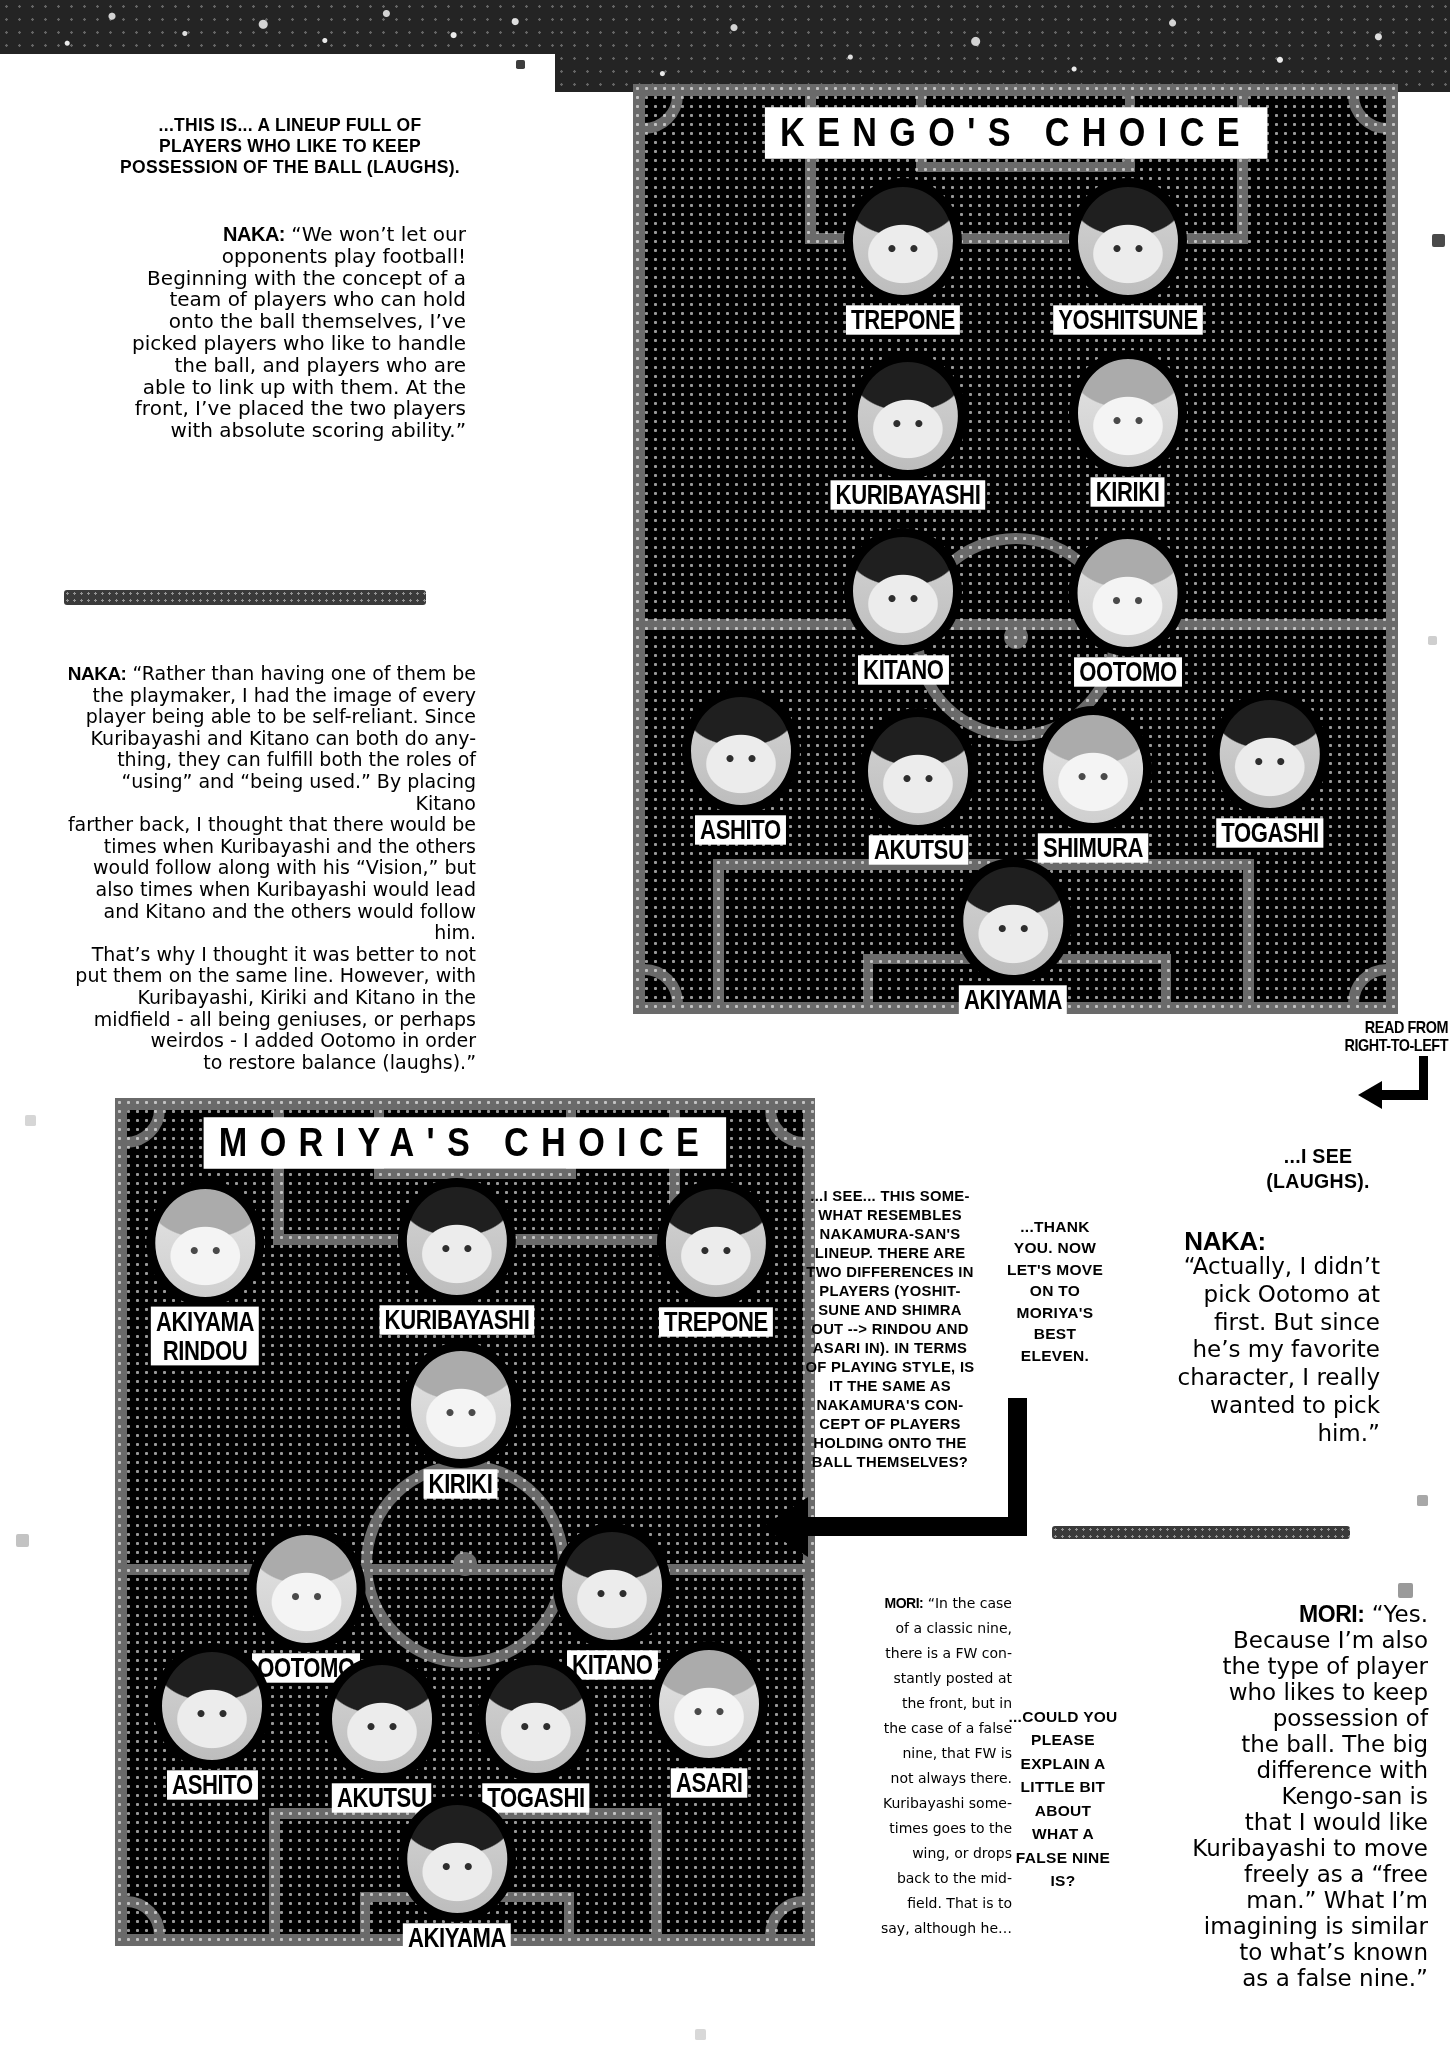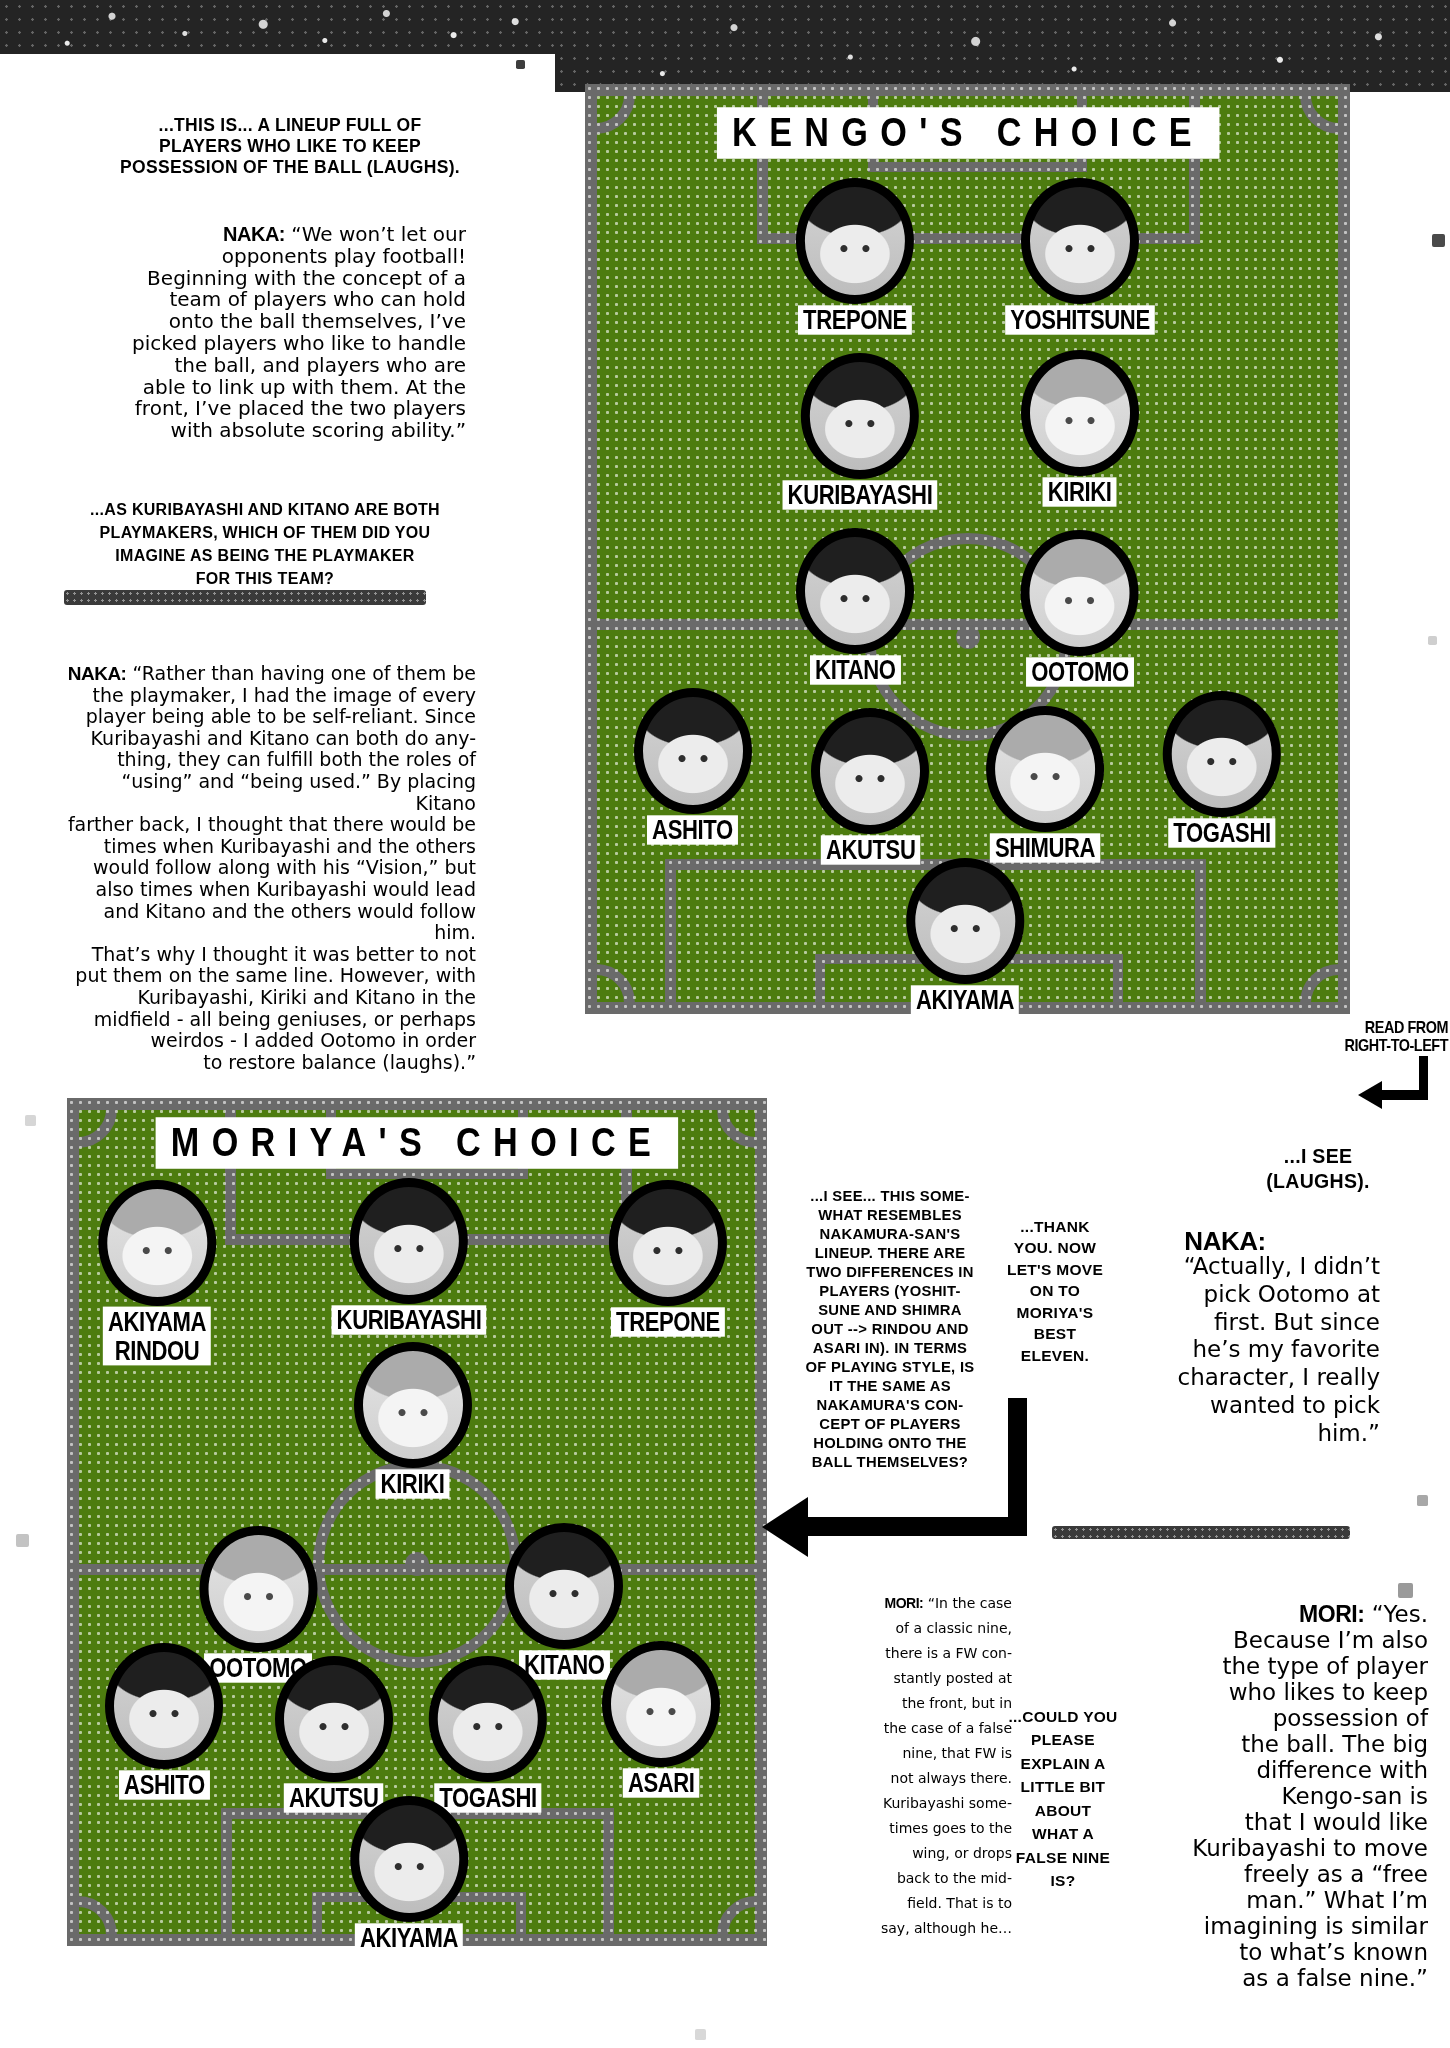--- a/index.html
+++ b/index.html
@@ -49,21 +49,21 @@
   .naka2-label{left:1145px; top:1200px; width:160px; font-size:26px;}
   .naka2-quote{left:1075px; top:1230px; width:305px; font-size:23px; line-height:27.8px;}
   .mori-left{left:782px; top:1577px; width:230px; font-size:14px; line-height:25px;}
   .couldyou{left:998px; top:1689px; width:130px; font-size:15.5px; line-height:23.5px; font-weight:700;}
   .mori-right{left:1128px; top:1578px; width:300px; font-size:23px; line-height:26px;}
   .divider{position:absolute; background-color:var(--divider); border-radius:3px;
     background-image:radial-gradient(rgba(255,255,255,.45) 1px, transparent 1.4px); background-size:7px 7px;}
   .divider.d1{left:64px; top:590px; width:362px; height:15px;}
   .divider.d2{left:1052px; top:1526px; width:298px; height:13px;}
   
-  .field{position:absolute; background:#4d7c0f;}
+  .field{position:absolute; background:#000000;margin-left:48px;}
   .field.kengo{left:585px; top:84px; width:765px; height:930px;}
   .field.moriya{left:67px; top:1098px; width:700px; height:848px;}
   .lines{position:absolute; inset:0; overflow:hidden;}
   .lines > div{position:absolute; border-color:var(--field-line);}
   .outer{inset:0; border:12px solid var(--field-line);}
   .box-top-outer{border-style:solid; border-width:0 11px 11px 11px; top:0; height:16%; left:22.5%; width:55%;}
   .box-top-inner{border-style:solid; border-width:0 10px 10px 10px; top:0; height:8.4%; left:37%; width:26%;}
   .mid-line{left:0; width:100%; height:11px; background:var(--field-line);}
   .kengo .mid-line{top:57.5%;}
   .moriya .mid-line{top:55%;}
@@ -138,24 +138,20 @@
   <p class="tb quote a1"><span class="speaker">NAKA:</span> <span>“We won’t let our
 opponents play football!
 Beginning with the concept of a
 team of players who can hold
 onto the ball themselves, I’ve
 picked players who like to handle
 the ball, and players who are
 able to link up with them. At the
 front, I’ve placed the two players
 with absolute scoring ability.”</span></p>
-  <p class="tb caps q2">...AS KURIBAYASHI AND KITANO ARE BOTH
-PLAYMAKERS, WHICH OF THEM DID YOU
-IMAGINE AS BEING THE PLAYMAKER
-FOR THIS TEAM?</p>
   <div class="divider d1"></div>
   <p class="tb quote a2"><span class="speaker">NAKA:</span> <span>“Rather than having one of them be
 the playmaker, I had the image of every
 player being able to be self-reliant. Since
 Kuribayashi and Kitano can both do any-
 thing, they can fulfill both the roles of
 “using” and “being used.” By placing Kitano
 farther back, I thought that there would be
 times when Kuribayashi and the others
 would follow along with his “Vision,” but

